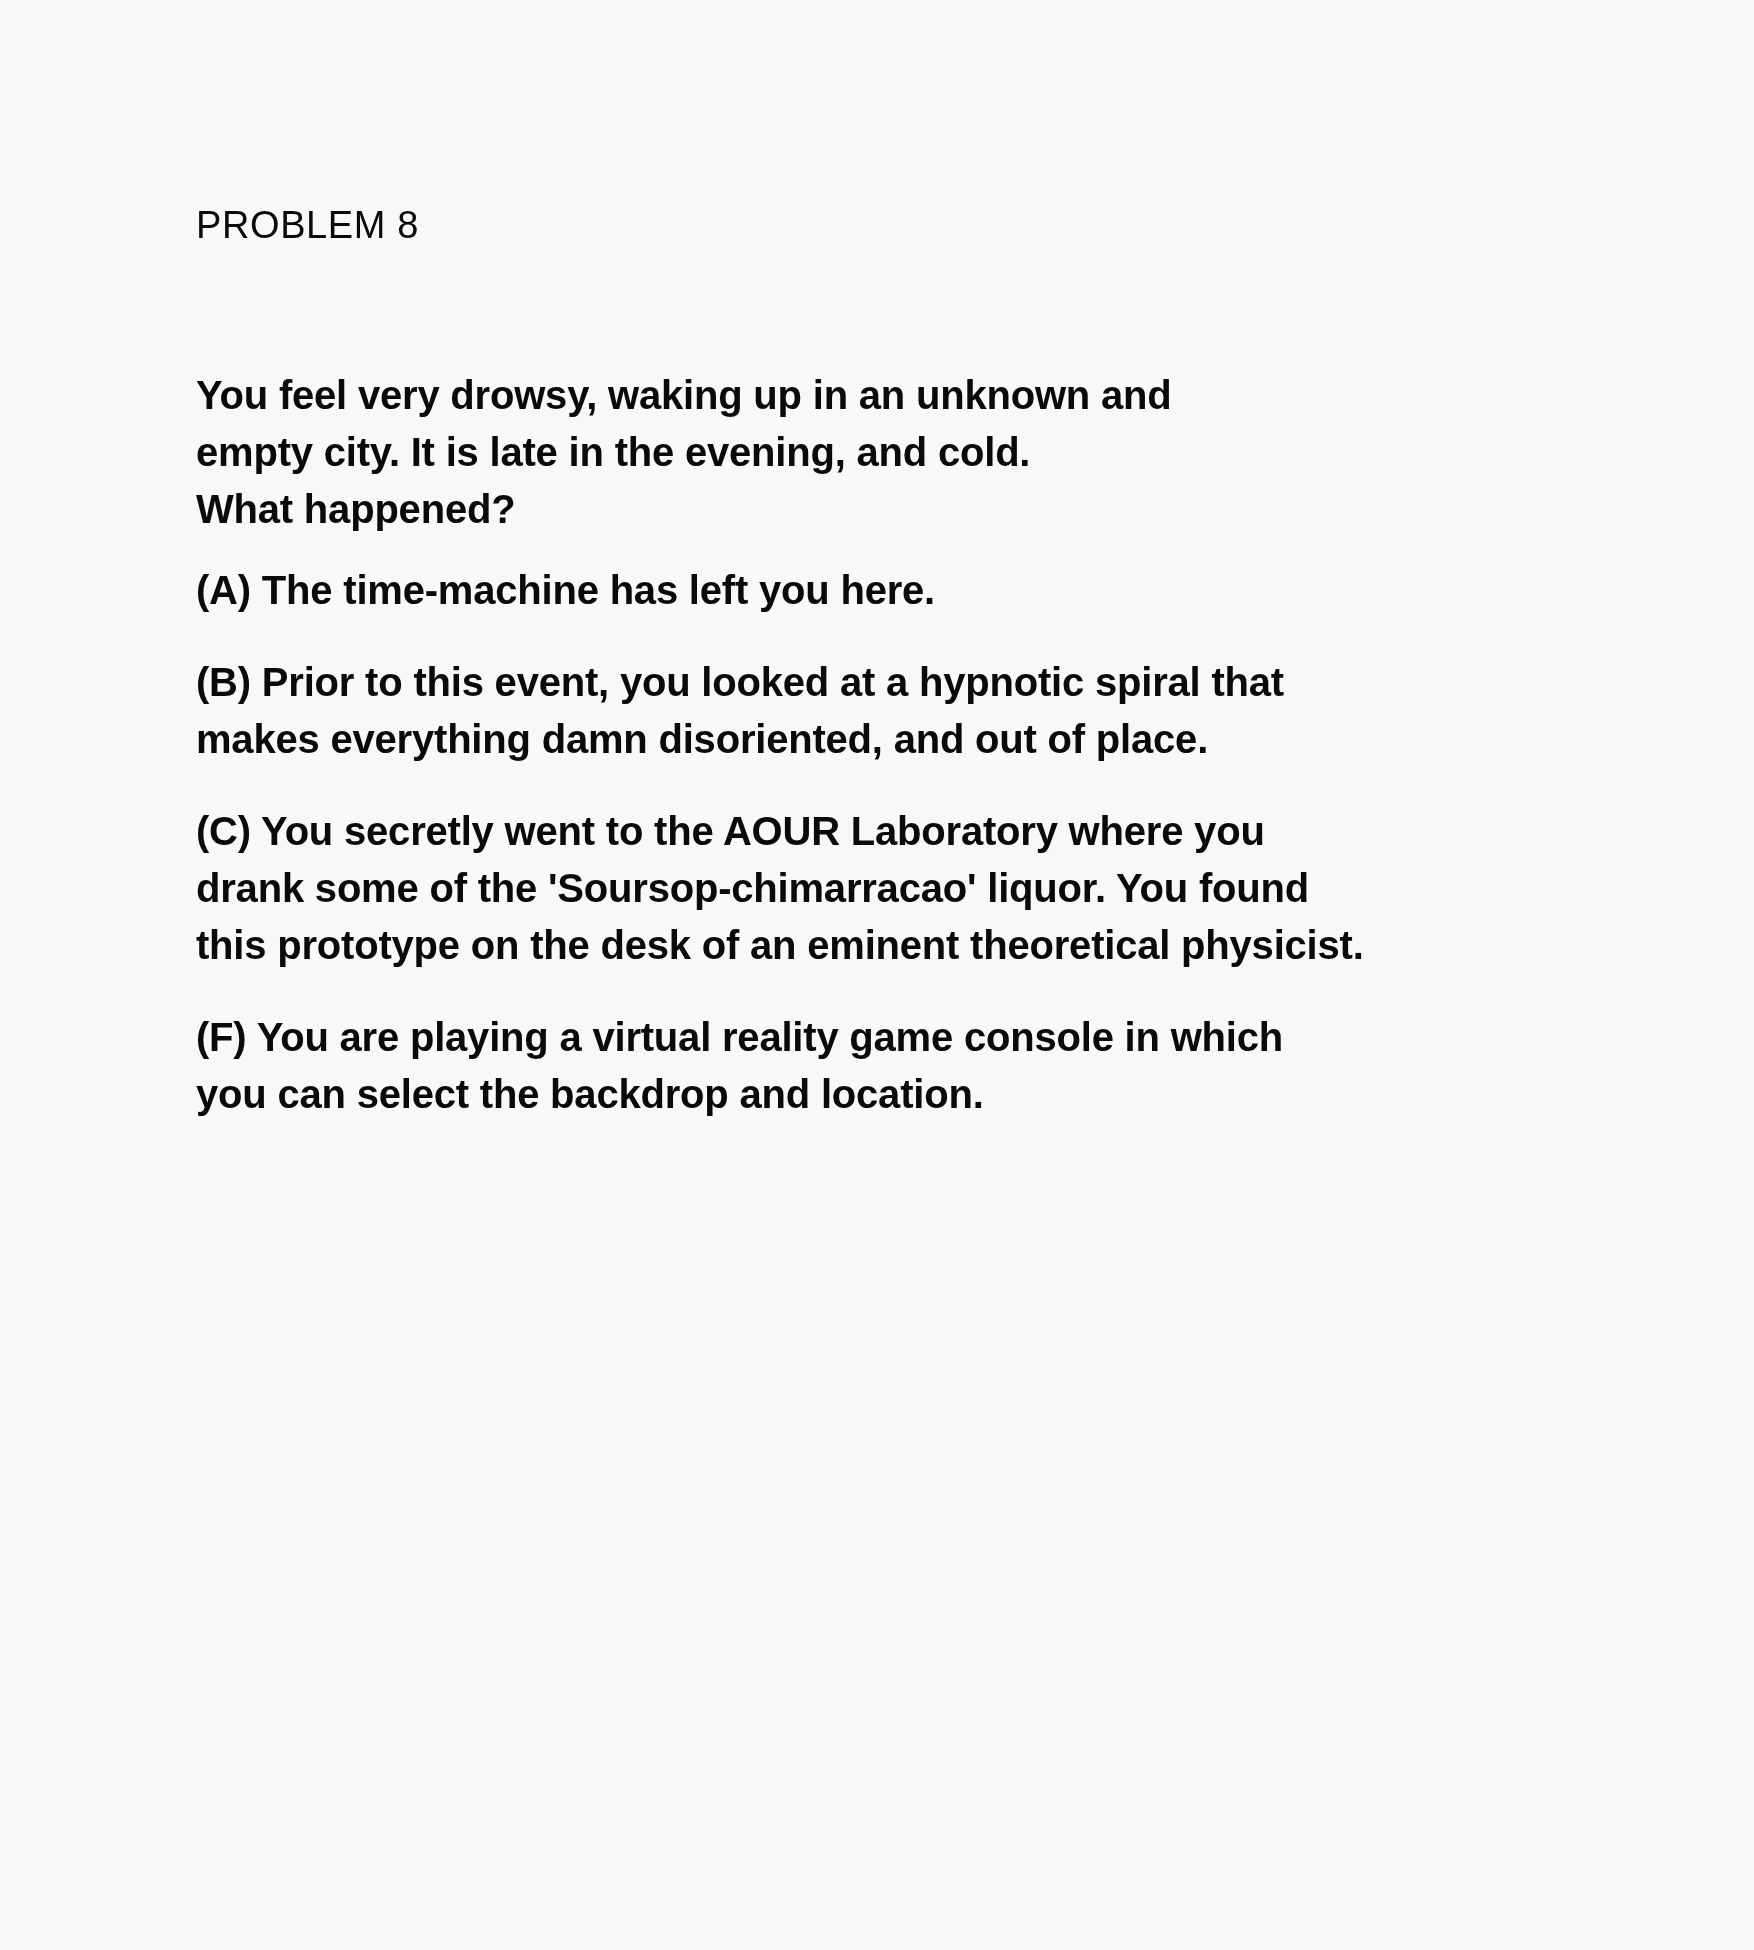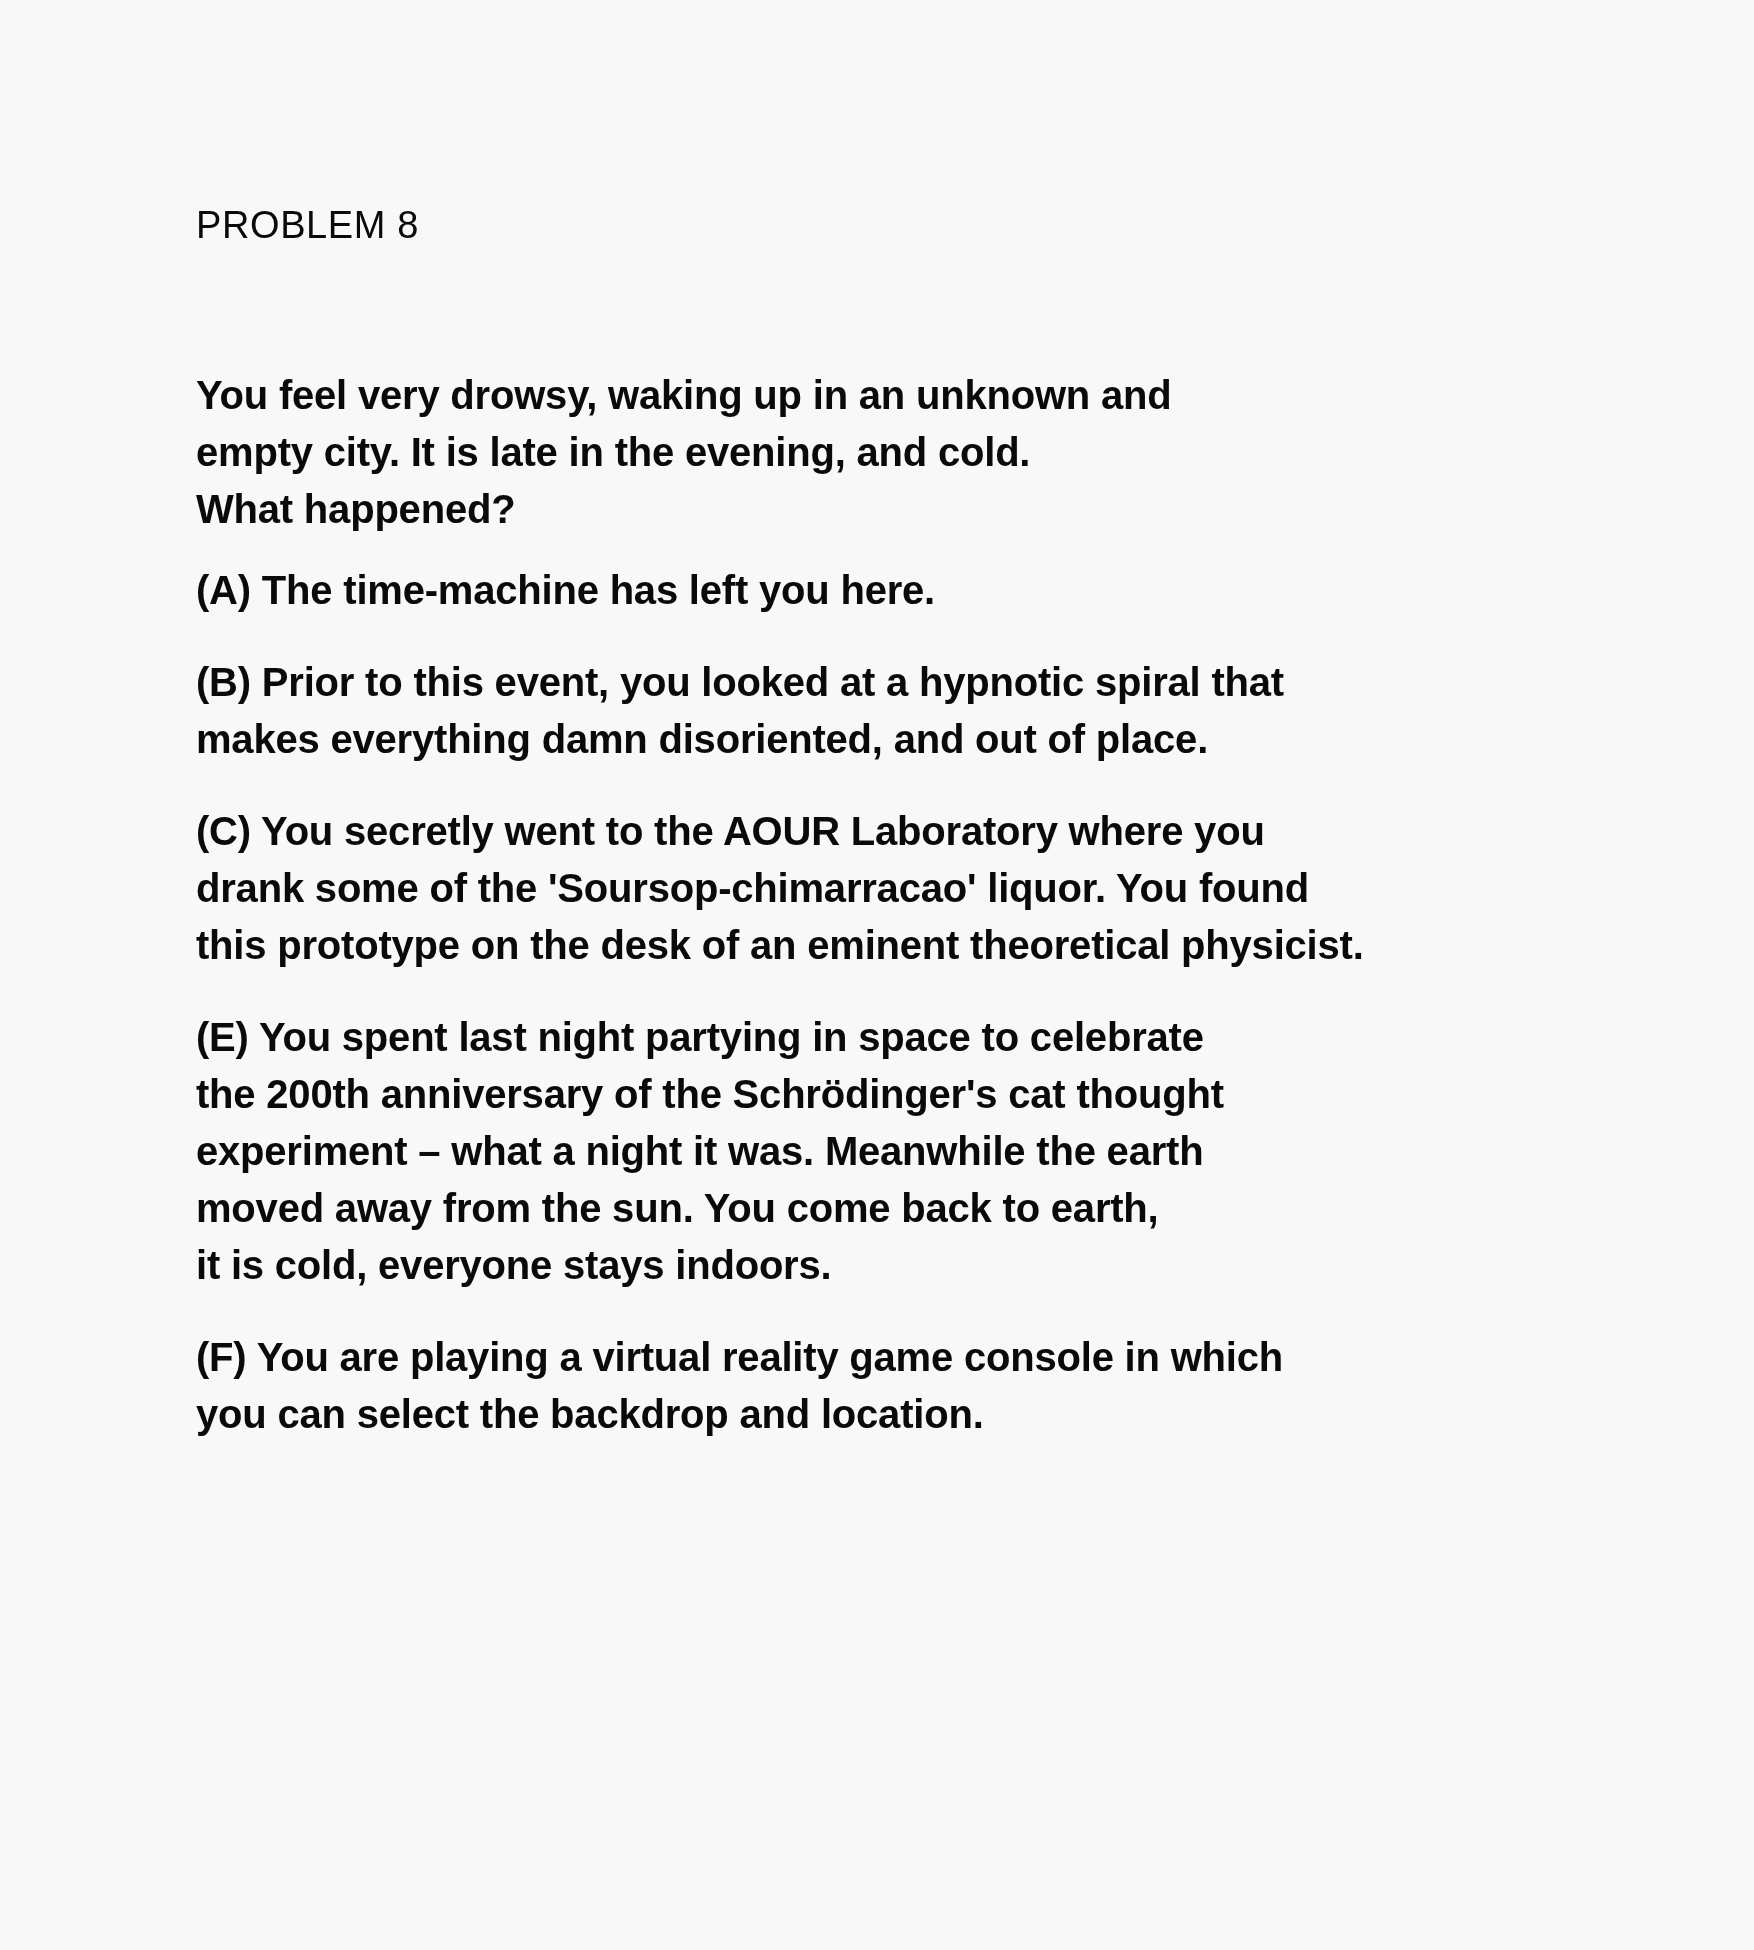--- a/index.html
+++ b/index.html
@@ -69,23 +69,18 @@
     <p class="para">(A) The time-machine has left you here.</p>
 
     <p class="para">(B) Prior to this event, you looked at a hypnotic spiral that
 makes everything damn disoriented, and out of place.</p>
 
     <p class="para">(C) You secretly went to the AOUR Laboratory where you
 drank some of the 'Soursop-chimarracao' liquor. You found
 this prototype on the desk of an eminent theoretical physicist.</p>
 
 
-    <p class="para">(E) You spent last night partying in space to celebrate
-the 200th anniversary of the Schrödinger's cat thought
-experiment – what a night it was. Meanwhile the earth
-moved away from the sun. You come back to earth,
-it is cold, everyone stays indoors.</p>
 
     <p class="para">(F) You are playing a virtual reality game console in which
 you can select the backdrop and location.</p>
 
   </div>
 </div>
 
 </body></html>

